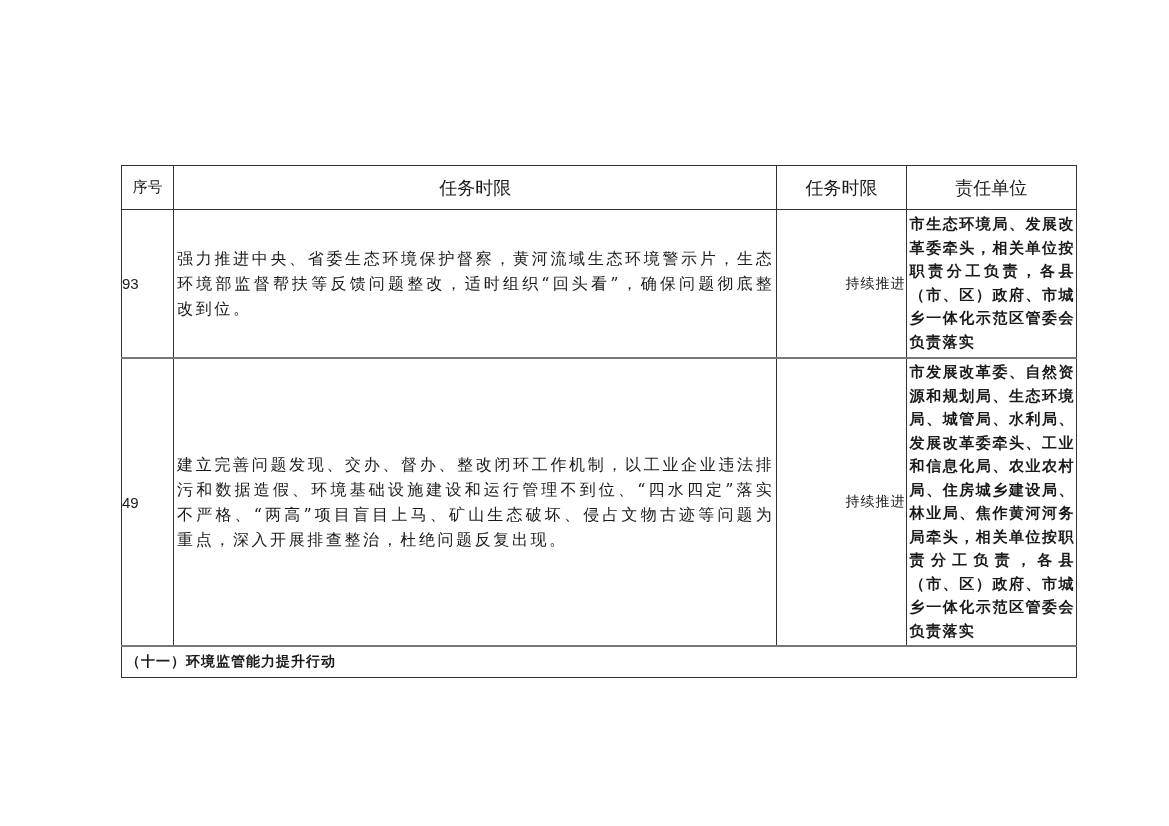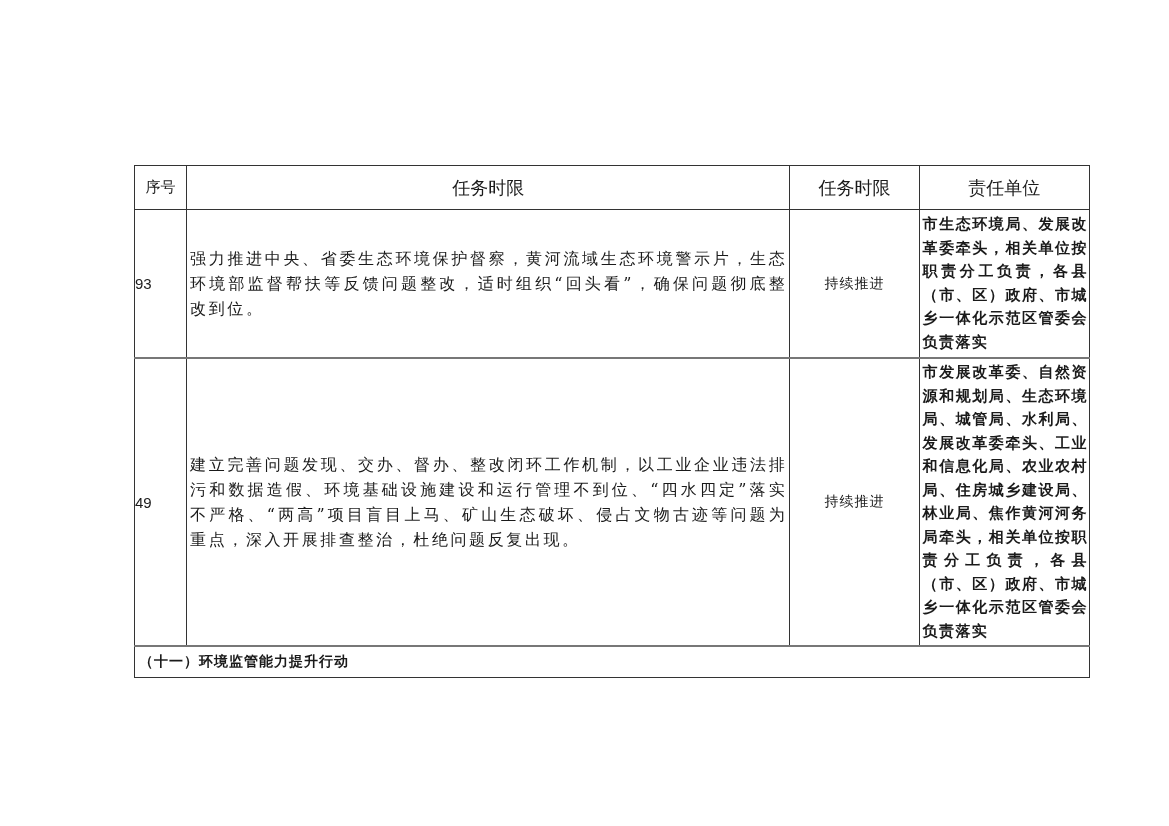--- a/index.html
+++ b/index.html
@@ -1,28 +1,28 @@
 <!DOCTYPE html>
 <html><head>
 <meta charset="utf-8">
 <style>
   html, body { margin:0; padding:0; background:#ffffff; }
   body { width:1169px; height:826px; position:relative; overflow:hidden;
          font-family:"DejaVu Serif","Liberation Serif",serif; color:#1a1a1a; }
-  .tbl { position:absolute; left:134px; top:165px; width:956px; border-collapse:collapse; table-layout:fixed; }
+  .tbl { position:absolute; left:121px; top:165px; width:956px; border-collapse:collapse; table-layout:fixed; }
   .tbl td, .tbl th { border:1px solid #333; padding:0; vertical-align:middle; }
   .tbl th { font-family:"DejaVu Sans","Liberation Sans",sans-serif; font-weight:normal; font-size:18px; height:43px; text-align:center; }
   .tbl th.c-no { font-size:15px; }
   .c-no { width:52px; text-align:center; }
   .c-task { width:602px; }
   .c-time { width:129px; text-align:center; }
   .c-unit { width:170px; }
   .num { font-family:Liberation Sans, sans-serif; font-size:15px; text-align:left; }
   .task { font-size:16px; line-height:25px; letter-spacing:2.6px; padding:0 2px 0 3px !important; text-align:justify; }
-  .time { font-size:14px; letter-spacing:1px; text-align:center; font-family:"DejaVu Sans","Liberation Sans",sans-serif; }
+  .time { font-size:14px; letter-spacing:1px; text-align:right; font-family:"DejaVu Sans","Liberation Sans",sans-serif; }
   .unit { font-size:15px; line-height:23.5px; letter-spacing:1.4px; padding:2px 1px 2px 3px !important; text-align:justify;font-weight:bold; }
   tr.r93 td { height:143px; border-bottom:2px solid #777; }
   tr.r94 td { height:273px; }
   tr.sec td { height:30px; font-family:"DejaVu Sans","Liberation Sans",sans-serif; font-weight:bold; font-size:14px; padding-left:4px; letter-spacing:1px;margin-top:32px; }
   tr.sec td { border-top:2px solid #777; }
   .tbl { border:1.5px solid #222; }
 </style>
 </head>
 <body>
 

